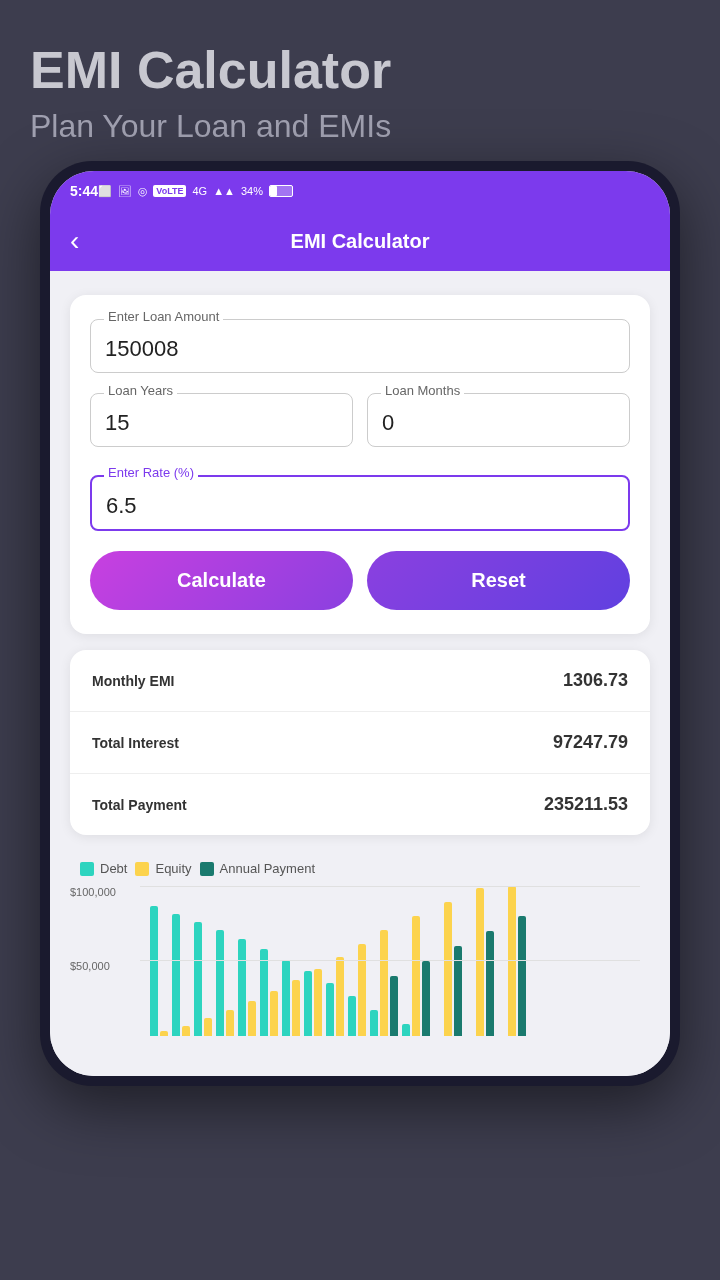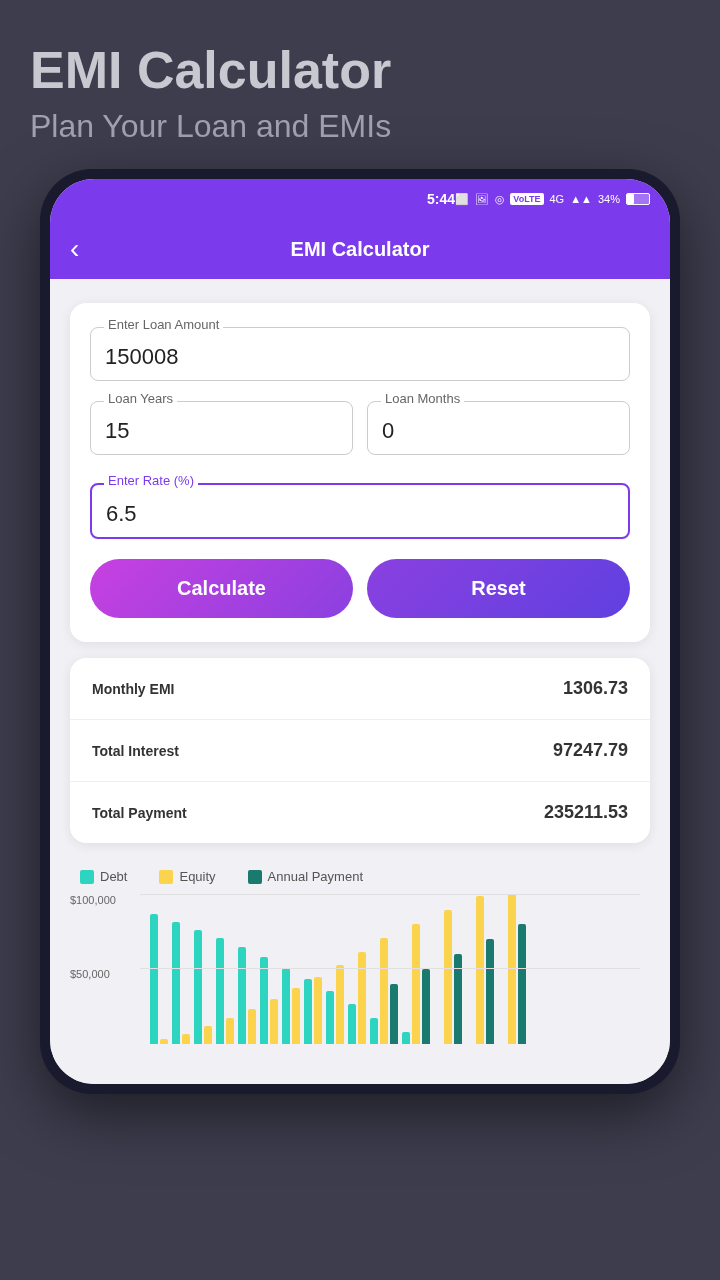--- a/index.html
+++ b/index.html
@@ -21,21 +21,21 @@
       font-weight: 800;
       align-self: flex-start;
       margin-bottom: 8px;
     }
 
     .app-subtitle {
       color: #a0a0b0;
       font-size: 32px;
       font-weight: 400;
       align-self: flex-start;
-      margin-bottom: 24px;
+      margin-bottom: 16px;
     }
 
     
     .phone-frame {
       width: 640px;
       background: #1a1a2e;
       border-radius: 52px;
       padding: 10px;
       box-shadow: 0 20px 60px rgba(0,0,0,0.5);
       position: relative;
@@ -44,21 +44,21 @@
     .phone-inner {
       border-radius: 44px;
       overflow: hidden;
       background: #f0f0f5;
     }
 
     
     .status-bar {
       background: #7c3aed;
       display: flex;
-      justify-content: flex-end;
+      justify-content: flex-start;
       align-items: center;
       padding: 8px 20px;
       height: 40px;
     }
 
     .status-time {
       color: white;
       font-size: 14px;
       font-weight: 600;
     }
@@ -242,21 +242,21 @@
 
     .result-value {
       font-size: 18px;
       font-weight: 700;
       color: #333;
     }
 
     
     .legend {
       display: flex;
-      gap: 32px;
+      gap: 8px;
       padding: 10px 10px 0 10px;
       align-items: center;
     }
 
     .legend-item {
       display: flex;
       align-items: center;
       gap: 6px;
       font-size: 13px;
       color: #555;

